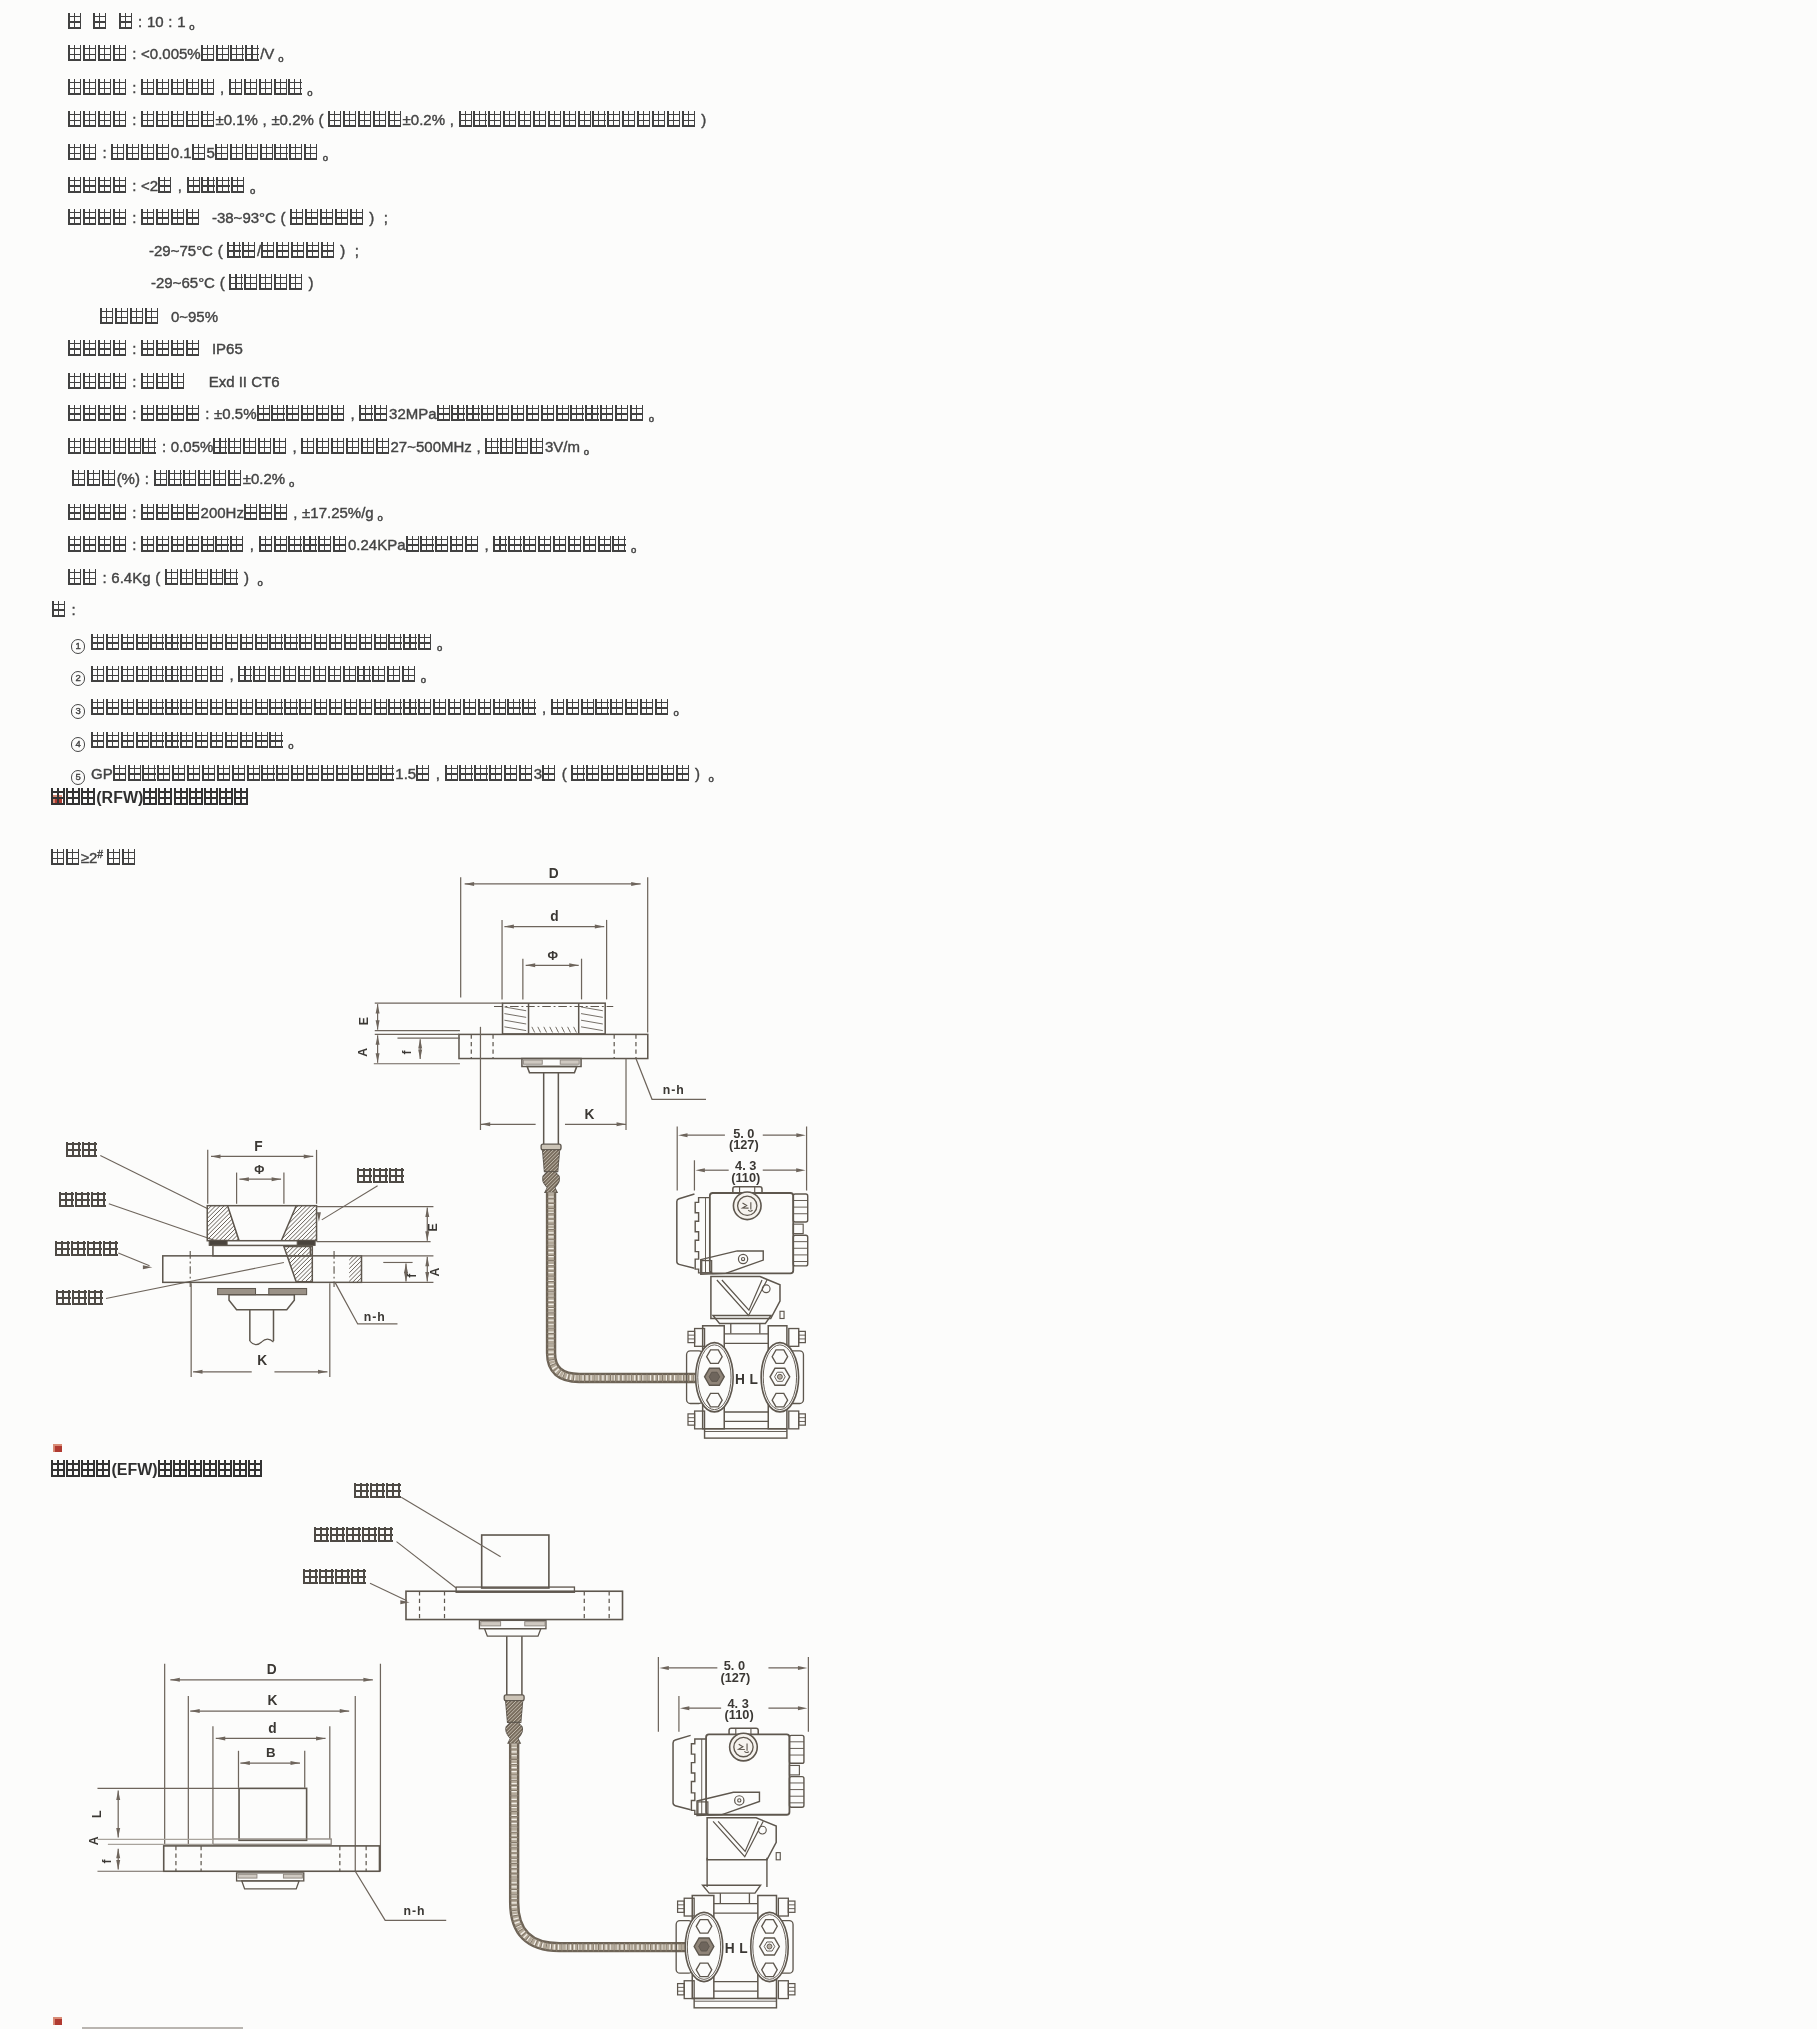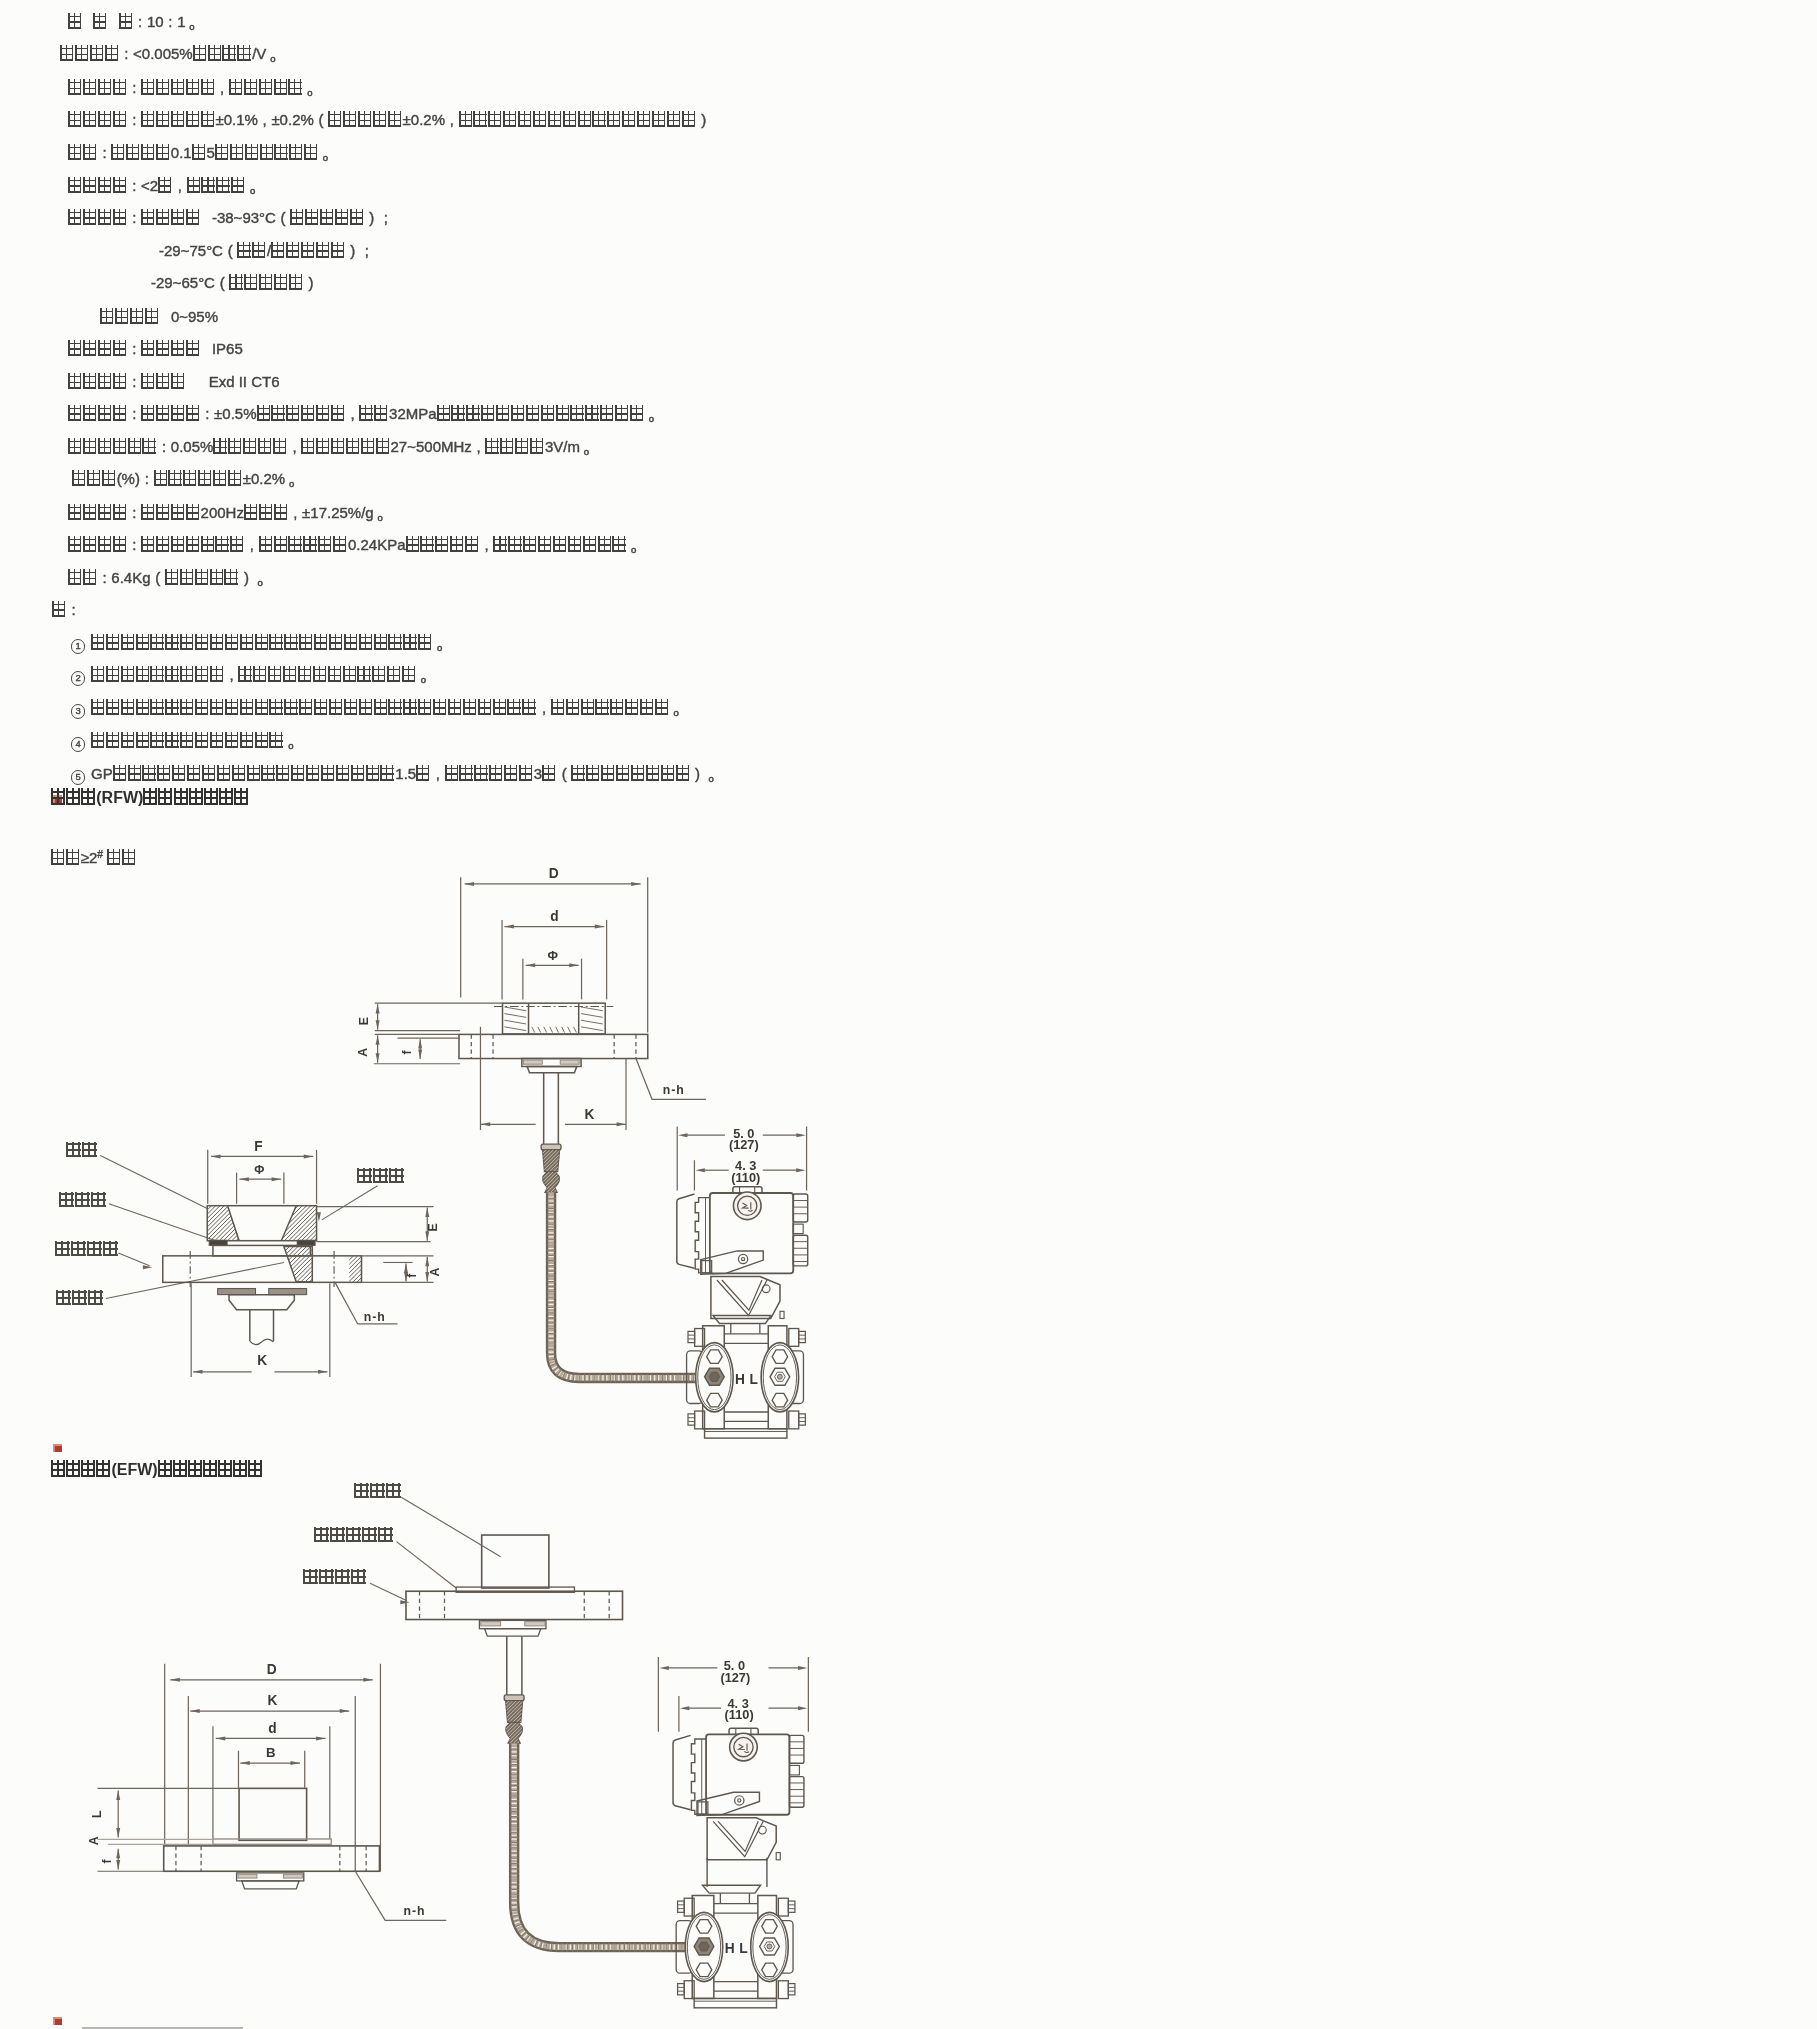--- a/index.html
+++ b/index.html
@@ -20,27 +20,27 @@
  repeating-linear-gradient(0deg,#4e4a45 0 1.6px,rgba(0,0,0,0) 1.6px 6.2px);}
 em{font-style:normal;display:inline-block;width:12.3px;height:12.3px;border:1.3px solid #474747;border-radius:50%;
  font-size:9.5px;line-height:12.3px;text-align:center;vertical-align:-2.4px;color:#474747}
 .hd{position:absolute;font-weight:bold;white-space:nowrap}
 .ht{font-size:16px;font-weight:bold;color:#2f2f2f;vertical-align:1.9px}
 .ric{position:absolute;width:8.5px;height:8px;background:#b03a31;box-shadow:inset 1.9px 1.9px 0 #d98d77}
 .dlab{position:absolute;white-space:nowrap}
 </style></head><body>
 <div id="pg">
 <div class="ln" style="left:68px;top:12.3px"><b class="c"></b><u style="width:10.4px"></u><b class="c"></b><u style="width:10.4px"></u><b class="c"></b><i>:</i><span>10</span><i>:</i><span>1</span><i class="dt">o</i></div>
-<div class="ln" style="left:60px;top:44px"><b class="c"></b><b class="c"></b><b class="c"></b><b class="c"></b><i>:</i><span>&lt;0.005%</span><b class="c"></b><b class="c"></b><b class="c"></b><b class="c"></b><span>/V</span><i class="dt">o</i></div>
+<div class="ln" style="left:68px;top:44px"><b class="c"></b><b class="c"></b><b class="c"></b><b class="c"></b><i>:</i><span>&lt;0.005%</span><b class="c"></b><b class="c"></b><b class="c"></b><b class="c"></b><span>/V</span><i class="dt">o</i></div>
 <div class="ln" style="left:68px;top:78px"><b class="c"></b><b class="c"></b><b class="c"></b><b class="c"></b><i>:</i><b class="c"></b><b class="c"></b><b class="c"></b><b class="c"></b><b class="c"></b><i>,</i><b class="c"></b><b class="c"></b><b class="c"></b><b class="c"></b><b class="c"></b><i class="dt">o</i></div>
 <div class="ln" style="left:68px;top:110px"><b class="c"></b><b class="c"></b><b class="c"></b><b class="c"></b><i>:</i><b class="c"></b><b class="c"></b><b class="c"></b><b class="c"></b><b class="c"></b><span>±0.1%</span><i>,</i><span>±0.2%</span><i>(</i><b class="c"></b><b class="c"></b><b class="c"></b><b class="c"></b><b class="c"></b><span>±0.2%</span><i>,</i><b class="c"></b><b class="c"></b><b class="c"></b><b class="c"></b><b class="c"></b><b class="c"></b><b class="c"></b><b class="c"></b><b class="c"></b><b class="c"></b><b class="c"></b><b class="c"></b><b class="c"></b><b class="c"></b><b class="c"></b><b class="c"></b><i>)</i></div>
 <div class="ln" style="left:68px;top:143px"><b class="c"></b><b class="c"></b><i>:</i><b class="c"></b><b class="c"></b><b class="c"></b><b class="c"></b><span>0.1</span><b class="c"></b><span>5</span><b class="c"></b><b class="c"></b><b class="c"></b><b class="c"></b><b class="c"></b><b class="c"></b><b class="c"></b><i class="dt">o</i></div>
 <div class="ln" style="left:68px;top:176px"><b class="c"></b><b class="c"></b><b class="c"></b><b class="c"></b><i>:</i><span>&lt;2</span><b class="c"></b><i>,</i><b class="c"></b><b class="c"></b><b class="c"></b><b class="c"></b><i class="dt">o</i></div>
 <div class="ln" style="left:68px;top:208px"><b class="c"></b><b class="c"></b><b class="c"></b><b class="c"></b><i>:</i><b class="c"></b><b class="c"></b><b class="c"></b><b class="c"></b><u style="width:11.4px"></u><span>-38~93</span><span>°C</span><i>(</i><b class="c"></b><b class="c"></b><b class="c"></b><b class="c"></b><b class="c"></b><i>)</i><i>;</i></div>
-<div class="ln" style="left:159px;top:241px"><span>-29~75</span><span>°C</span><i>(</i><b class="c"></b><b class="c"></b><span>/</span><b class="c"></b><b class="c"></b><b class="c"></b><b class="c"></b><b class="c"></b><i>)</i><i>;</i></div>
+<div class="ln" style="left:149px;top:241px"><span>-29~75</span><span>°C</span><i>(</i><b class="c"></b><b class="c"></b><span>/</span><b class="c"></b><b class="c"></b><b class="c"></b><b class="c"></b><b class="c"></b><i>)</i><i>;</i></div>
 <div class="ln" style="left:151px;top:273px"><span>-29~65</span><span>°C</span><i>(</i><b class="c"></b><b class="c"></b><b class="c"></b><b class="c"></b><b class="c"></b><i>)</i></div>
 <div class="ln" style="left:100px;top:307px"><b class="c"></b><b class="c"></b><b class="c"></b><b class="c"></b><u style="width:11.4px"></u><span>0~95%</span></div>
 <div class="ln" style="left:68px;top:339px"><b class="c"></b><b class="c"></b><b class="c"></b><b class="c"></b><i>:</i><b class="c"></b><b class="c"></b><b class="c"></b><b class="c"></b><u style="width:11.4px"></u><span>IP65</span></div>
 <div class="ln" style="left:68px;top:372px"><b class="c"></b><b class="c"></b><b class="c"></b><b class="c"></b><i>:</i><b class="c"></b><b class="c"></b><b class="c"></b><u style="width:23px"></u><span>Exd II CT6</span></div>
 <div class="ln" style="left:68px;top:404px"><b class="c"></b><b class="c"></b><b class="c"></b><b class="c"></b><i>:</i><b class="c"></b><b class="c"></b><b class="c"></b><b class="c"></b><i>:</i><span>±0.5%</span><b class="c"></b><b class="c"></b><b class="c"></b><b class="c"></b><b class="c"></b><b class="c"></b><i>,</i><b class="c"></b><b class="c"></b><span>32MPa</span><b class="c"></b><b class="c"></b><b class="c"></b><b class="c"></b><b class="c"></b><b class="c"></b><b class="c"></b><b class="c"></b><b class="c"></b><b class="c"></b><b class="c"></b><b class="c"></b><b class="c"></b><b class="c"></b><i class="dt">o</i></div>
 <div class="ln" style="left:68px;top:437px"><b class="c"></b><b class="c"></b><b class="c"></b><b class="c"></b><b class="c"></b><b class="c"></b><i>:</i><span>0.05%</span><b class="c"></b><b class="c"></b><b class="c"></b><b class="c"></b><b class="c"></b><i>,</i><b class="c"></b><b class="c"></b><b class="c"></b><b class="c"></b><b class="c"></b><b class="c"></b><span>27~500MHz</span><i>,</i><b class="c"></b><b class="c"></b><b class="c"></b><b class="c"></b><span>3V/m</span><i class="dt">o</i></div>
 <div class="ln" style="left:72px;top:469px"><b class="c"></b><b class="c"></b><b class="c"></b><span>(%)</span><i>:</i><b class="c"></b><b class="c"></b><b class="c"></b><b class="c"></b><b class="c"></b><b class="c"></b><span>±0.2%</span><i class="dt">o</i></div>
 <div class="ln" style="left:68px;top:503px"><b class="c"></b><b class="c"></b><b class="c"></b><b class="c"></b><i>:</i><b class="c"></b><b class="c"></b><b class="c"></b><b class="c"></b><span>200Hz</span><b class="c"></b><b class="c"></b><b class="c"></b><i>,</i><span>±17.25%/g</span><i class="dt">o</i></div>
 <div class="ln" style="left:68px;top:535px"><b class="c"></b><b class="c"></b><b class="c"></b><b class="c"></b><i>:</i><b class="c"></b><b class="c"></b><b class="c"></b><b class="c"></b><b class="c"></b><b class="c"></b><b class="c"></b><i>,</i><b class="c"></b><b class="c"></b><b class="c"></b><b class="c"></b><b class="c"></b><b class="c"></b><span>0.24KPa</span><b class="c"></b><b class="c"></b><b class="c"></b><b class="c"></b><b class="c"></b><i>,</i><b class="c"></b><b class="c"></b><b class="c"></b><b class="c"></b><b class="c"></b><b class="c"></b><b class="c"></b><b class="c"></b><b class="c"></b><i class="dt">o</i></div>
 <div class="ln" style="left:68px;top:568px"><b class="c"></b><b class="c"></b><i>:</i><span>6.4Kg</span><i>(</i><b class="c"></b><b class="c"></b><b class="c"></b><b class="c"></b><b class="c"></b><i>)</i><i class="dt">o</i></div>

